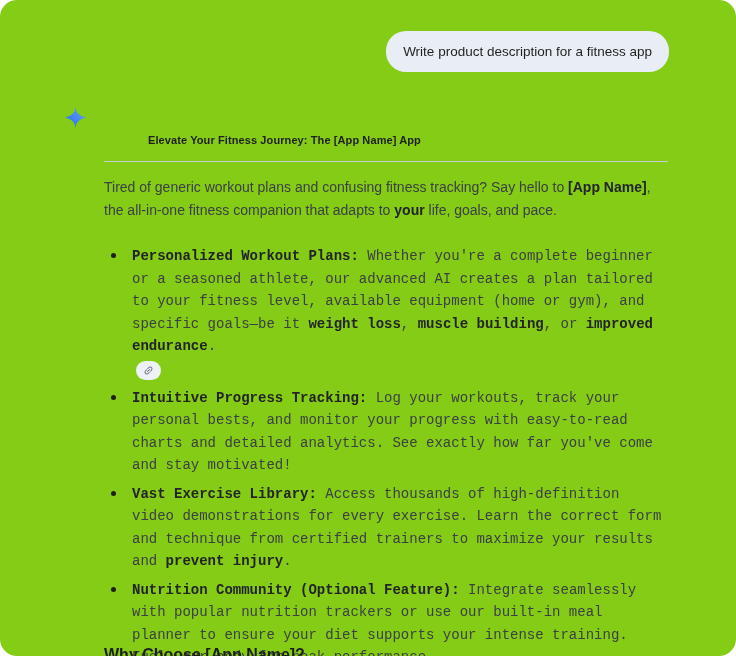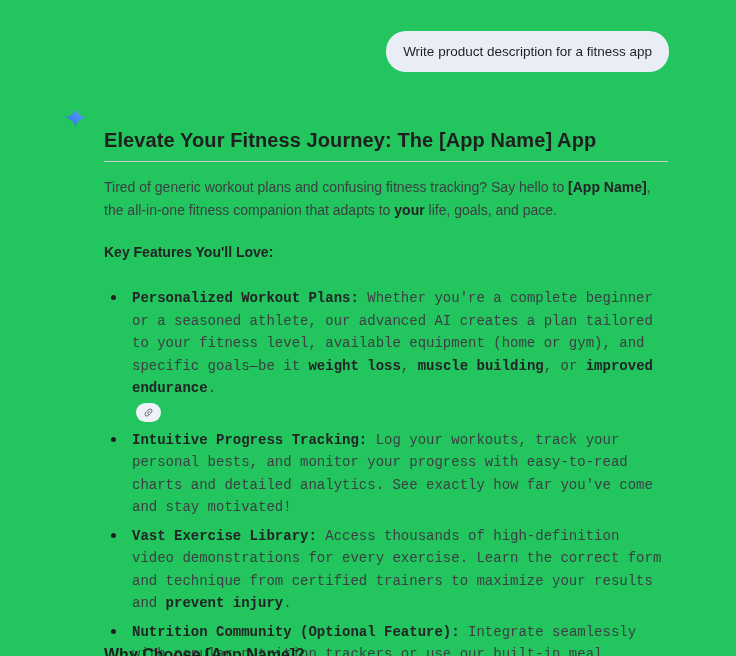--- a/index.html
+++ b/index.html
@@ -1,33 +1,33 @@
 <!DOCTYPE html>
 <html><head>
 <meta charset="utf-8">
 <style>
   * { margin: 0; padding: 0; box-sizing: border-box; }
   html, body { width: 736px; height: 656px; background: #ffffff; overflow: hidden; }
   body { font-family: "Liberation Sans", sans-serif; color: #3c4043; }
-  .chat { position: relative; width: 736px; height: 656px; background: #22c55e; overflow: hidden; }
+  .chat { position: relative; width: 736px; height: 656px; background: #84cc16; overflow: hidden; border-radius: 17px; }
 
   
   .user-row { position: absolute; top: 31px; right: 67px; }
   .user-bubble {
     background: #e9eef6; color: #1f1f1f;
     border-radius: 20px; padding: 12px 17px;
     font-size: 13.5px; line-height: 17px; white-space: nowrap;
   }
 
   
   .sparkle { position: absolute; left: 65px; top: 107px; width: 21px; height: 21px; }
 
   
   .response { position: absolute; left: 104px; top: 129px; width: 564px; color: #3c4043; }
-  .resp-title { font-size: 20px; line-height: 23px; font-weight: 700; color: #1f1f1f; letter-spacing: .1px; }
+  .resp-title { font-size: 11px; line-height: 23px; font-weight: 700; color: #1f1f1f; letter-spacing: .1px; margin-left: 44px; }
   .divider { border: none; border-top: 1px solid #c9cccf; margin: 9px 0 0 0; }
   .intro { margin-top: 14px; font-size: 14px; line-height: 22.5px; }
   .intro b, .bullet-text b, .features-heading { color: #222426; }
   .features-heading { margin-top: 21px; font-size: 14px; line-height: 21px; font-weight: 700; }
 
   ul.features { list-style: none; margin-top: 24px; font-family: Liberation Mono, monospace; }
   ul.features li { position: relative; padding-left: 28px; margin-bottom: 6px; }
   ul.features li .marker {
     position: absolute; left: 7px; top: 8px;
     width: 5px; height: 5px; border-radius: 50%; background: #1f1f1f;
@@ -67,21 +67,20 @@
       <path fill="url(#sparkGrad)" d="M12 0 C12.9 6.2 15.2 9.6 24 12 C15.2 14.4 12.9 17.8 12 24 C11.1 17.8 8.8 14.4 0 12 C8.8 9.6 11.1 6.2 12 0 Z"></path>
     </svg>
   </div>
 
   <div class="response">
     <div class="resp-title">Elevate Your Fitness Journey: The [App Name] App</div>
     <hr class="divider">
 
     <p class="intro"><span>Tired of generic workout plans and confusing fitness tracking? Say hello to </span><b>[App Name]</b><span>, the all-in-one fitness companion that adapts to </span><b>your</b><span> life, goals, and pace.</span></p>
 
-    <div class="features-heading">Key Features You'll Love:</div>
 
     <ul class="features">
       <li>
         <span class="marker"></span>
         <span class="bullet-text"><b>Personalized Workout Plans: </b><span>Whether you're a complete beginner or a seasoned athlete, our advanced AI creates a plan tailored to your fitness level, available equipment (home or gym), and specific goals—be it </span><b>weight loss</b><span>, </span><b>muscle building</b><span>, or </span><b>improved endurance</b><span>.</span></span>
         <br>
         <span class="link-chip">
           <svg viewBox="0 0 24 24">
             <path d="M3.9 12c0-1.71 1.39-3.1 3.1-3.1h4V7H7c-2.76 0-5 2.24-5 5s2.24 5 5 5h4v-1.9H7c-1.71 0-3.1-1.39-3.1-3.1zM8 13h8v-2H8v2zm9-6h-4v1.9h4c1.71 0 3.1 1.39 3.1 3.1s-1.39 3.1-3.1 3.1h-4V17h4c2.76 0 5-2.24 5-5s-2.24-5-5-5z"></path>
           </svg>

